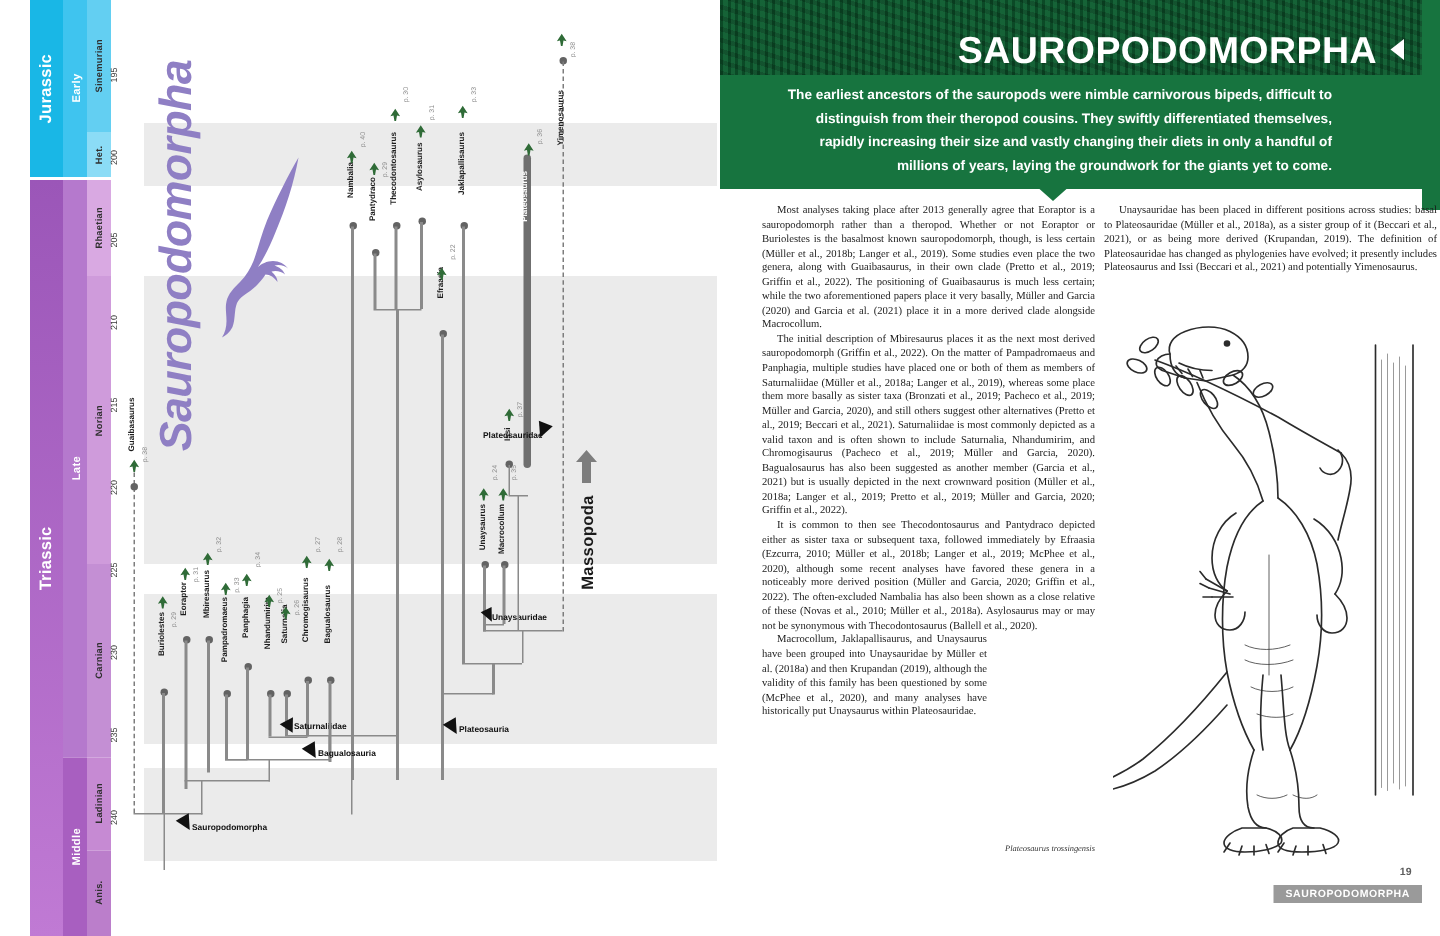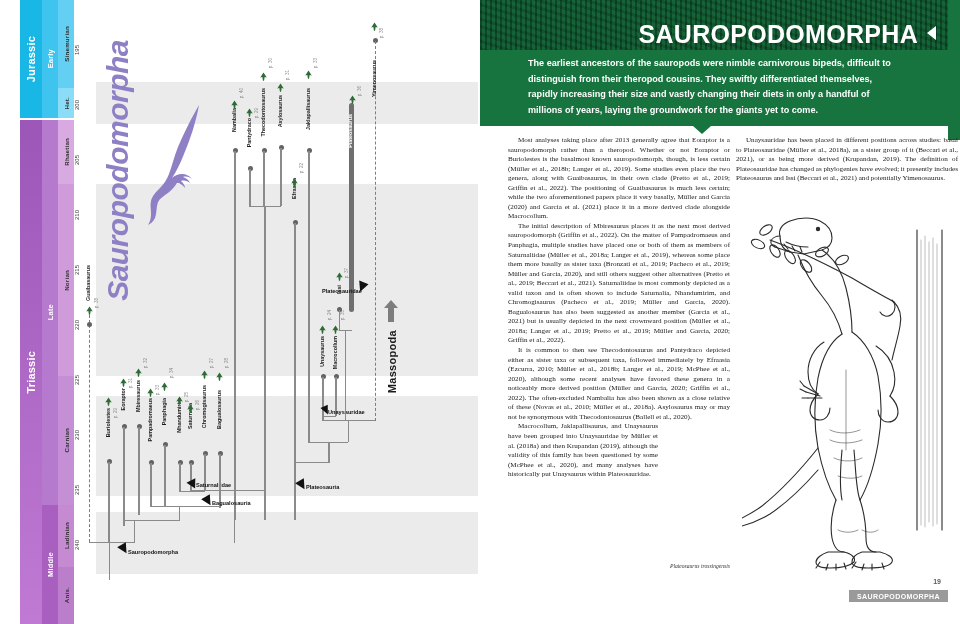--- a/index.html
+++ b/index.html
@@ -48,21 +48,21 @@
   #green-head{position:absolute;left:0;top:0;width:468px;height:126px;background:#17743f;}
   #green-head .texture{position:absolute;left:0;top:0;width:100%;height:50px;
      background:
        repeating-linear-gradient(90deg, rgba(0,0,0,.22) 0 2px, rgba(255,255,255,.03) 2px 5px),
        repeating-linear-gradient(17deg, rgba(0,0,0,.18) 0 3px, rgba(255,255,255,0) 3px 7px),
        #0e5e31;}
   #head-title{position:absolute;right:30px;top:20px;font-family:"Liberation Sans",sans-serif;
      font-weight:bold;font-size:25px;color:#fff;letter-spacing:.3px;}
   #head-caret{position:absolute;right:12px;top:26px;width:0;height:0;
      border-top:7px solid transparent;border-bottom:7px solid transparent;border-right:9px solid #fff;}
-  #head-sub{position:absolute;left:48px;top:56px;width:372px;text-align:left;
+  #head-sub{position:absolute;left:36px;top:56px;width:372px;text-align:right;
      font-family:"Liberation Sans",sans-serif;font-weight:bold;font-size:9.1px;line-height:15.5px;color:#fff;}
   #green-tab{position:absolute;right:0;top:0;width:12px;height:140px;background:#17743f;}
   #head-notch{position:absolute;left:213px;top:126px;width:0;height:0;
      border-left:9px solid transparent;border-right:9px solid transparent;border-top:8px solid #17743f;}
 
   .col{position:absolute;top:136px;width:222px;font-size:7.1px;line-height:9.55px;color:#1a1a1a;text-align:justify;}
   .col p{margin:0;text-indent:10px;}
   .col p.first{text-indent:10px;}
   #col-left{left:28px;}
   #col-right{left:256px;}

